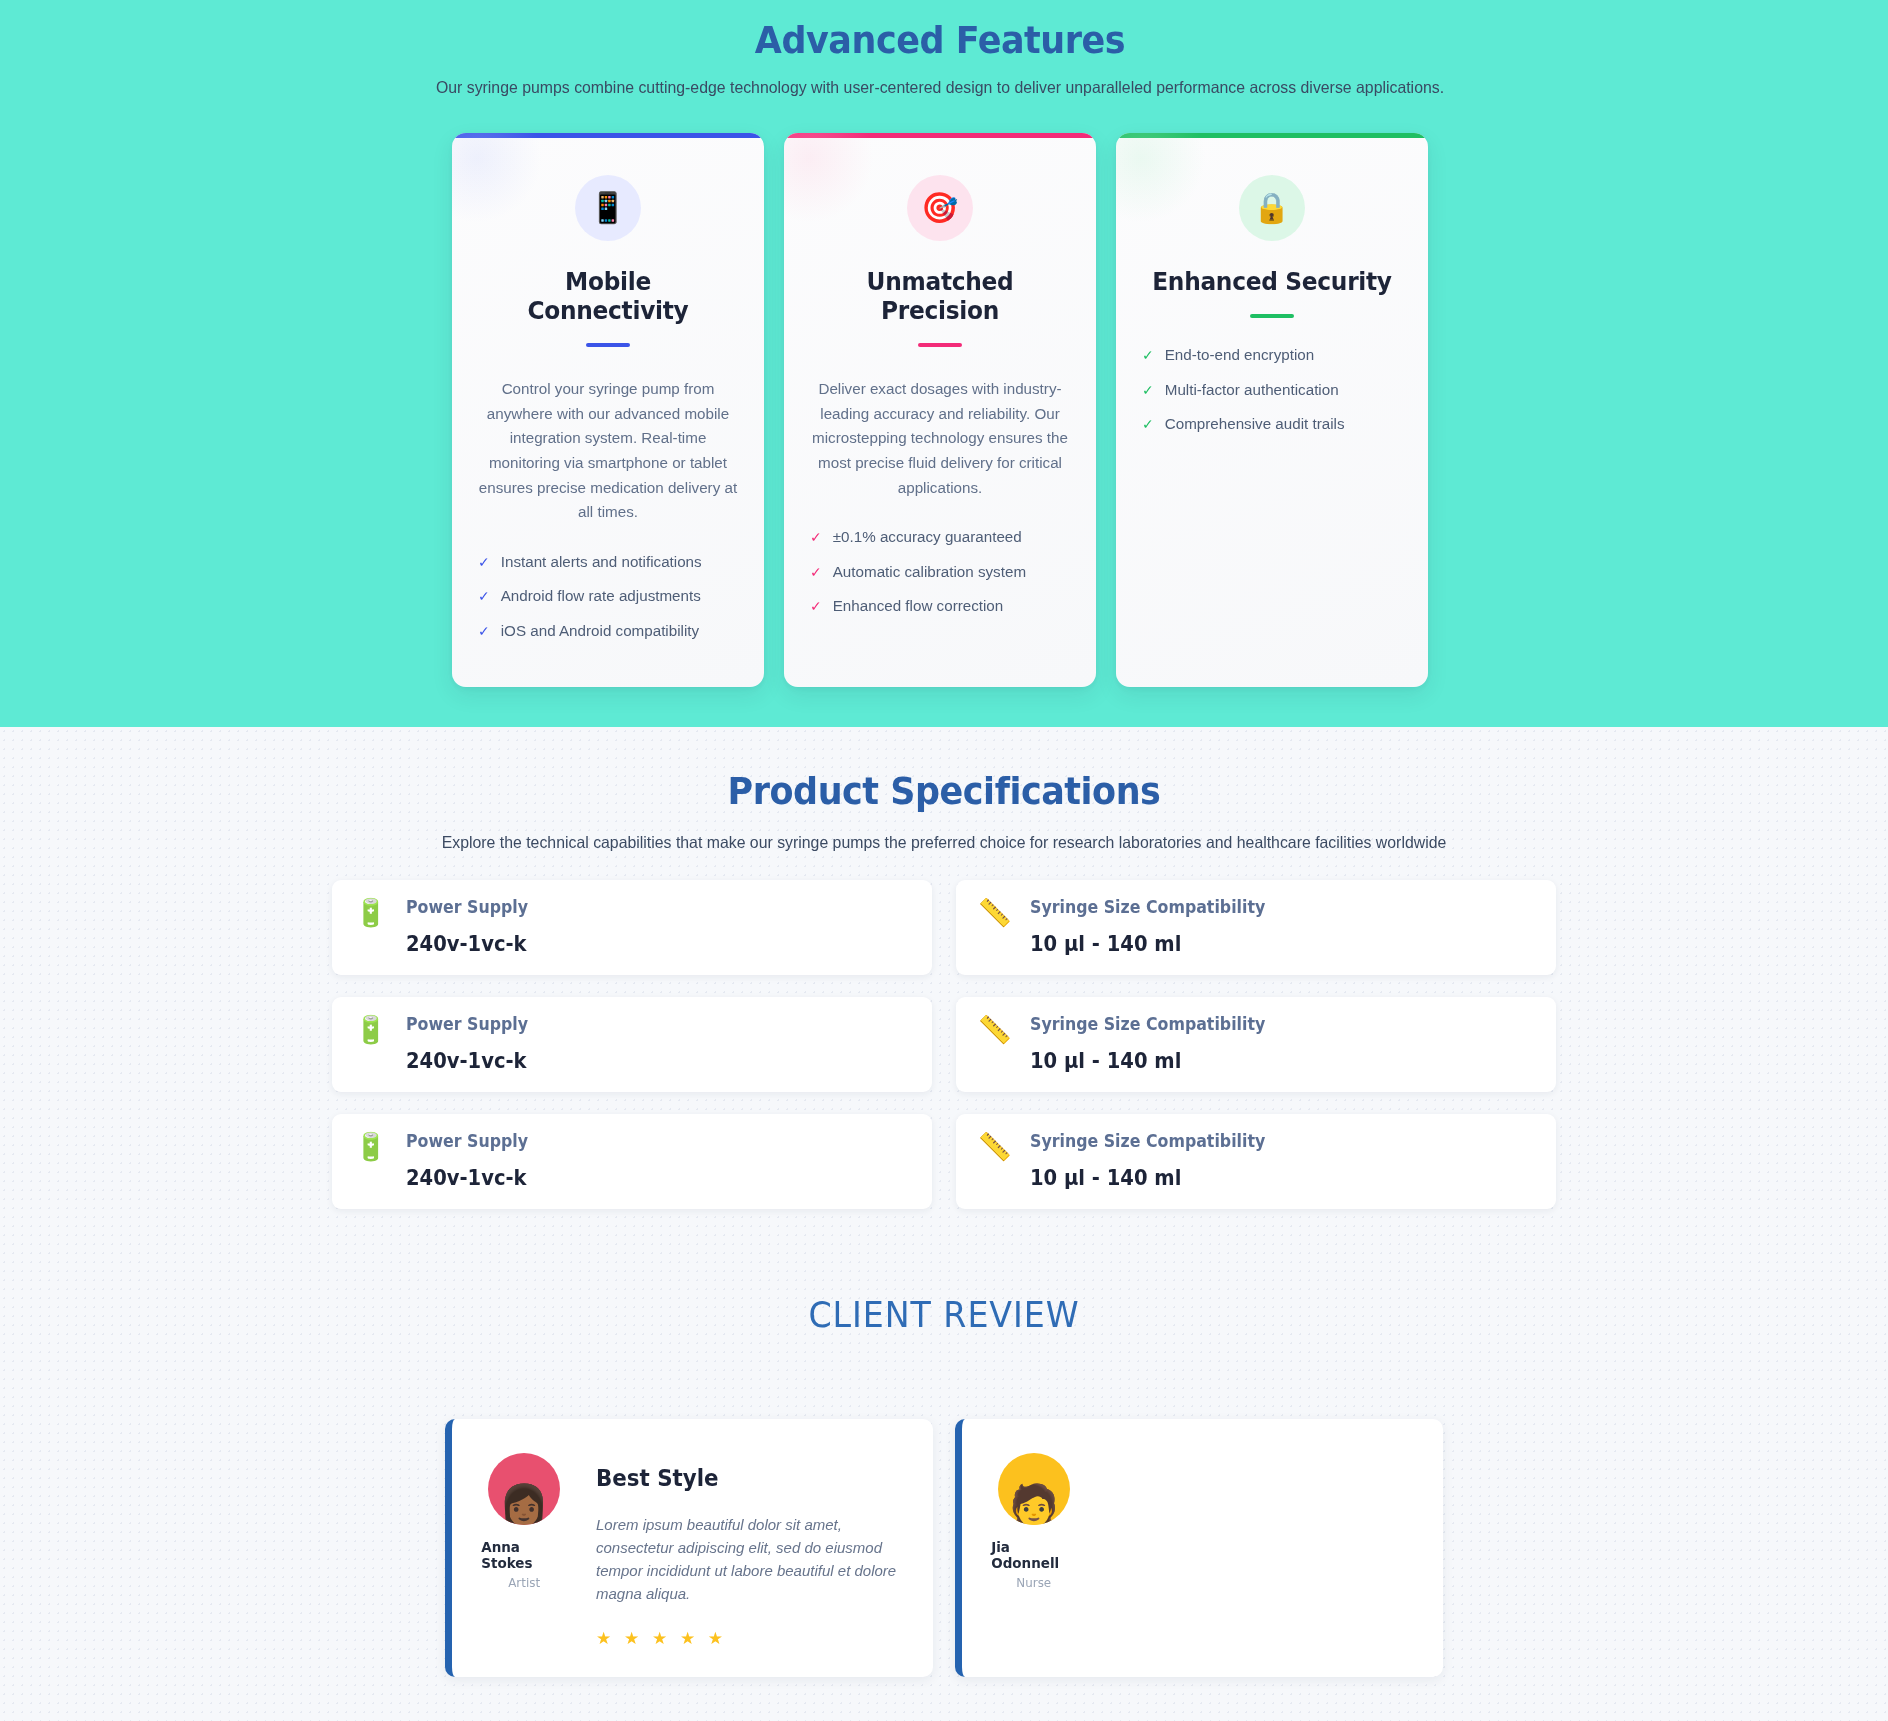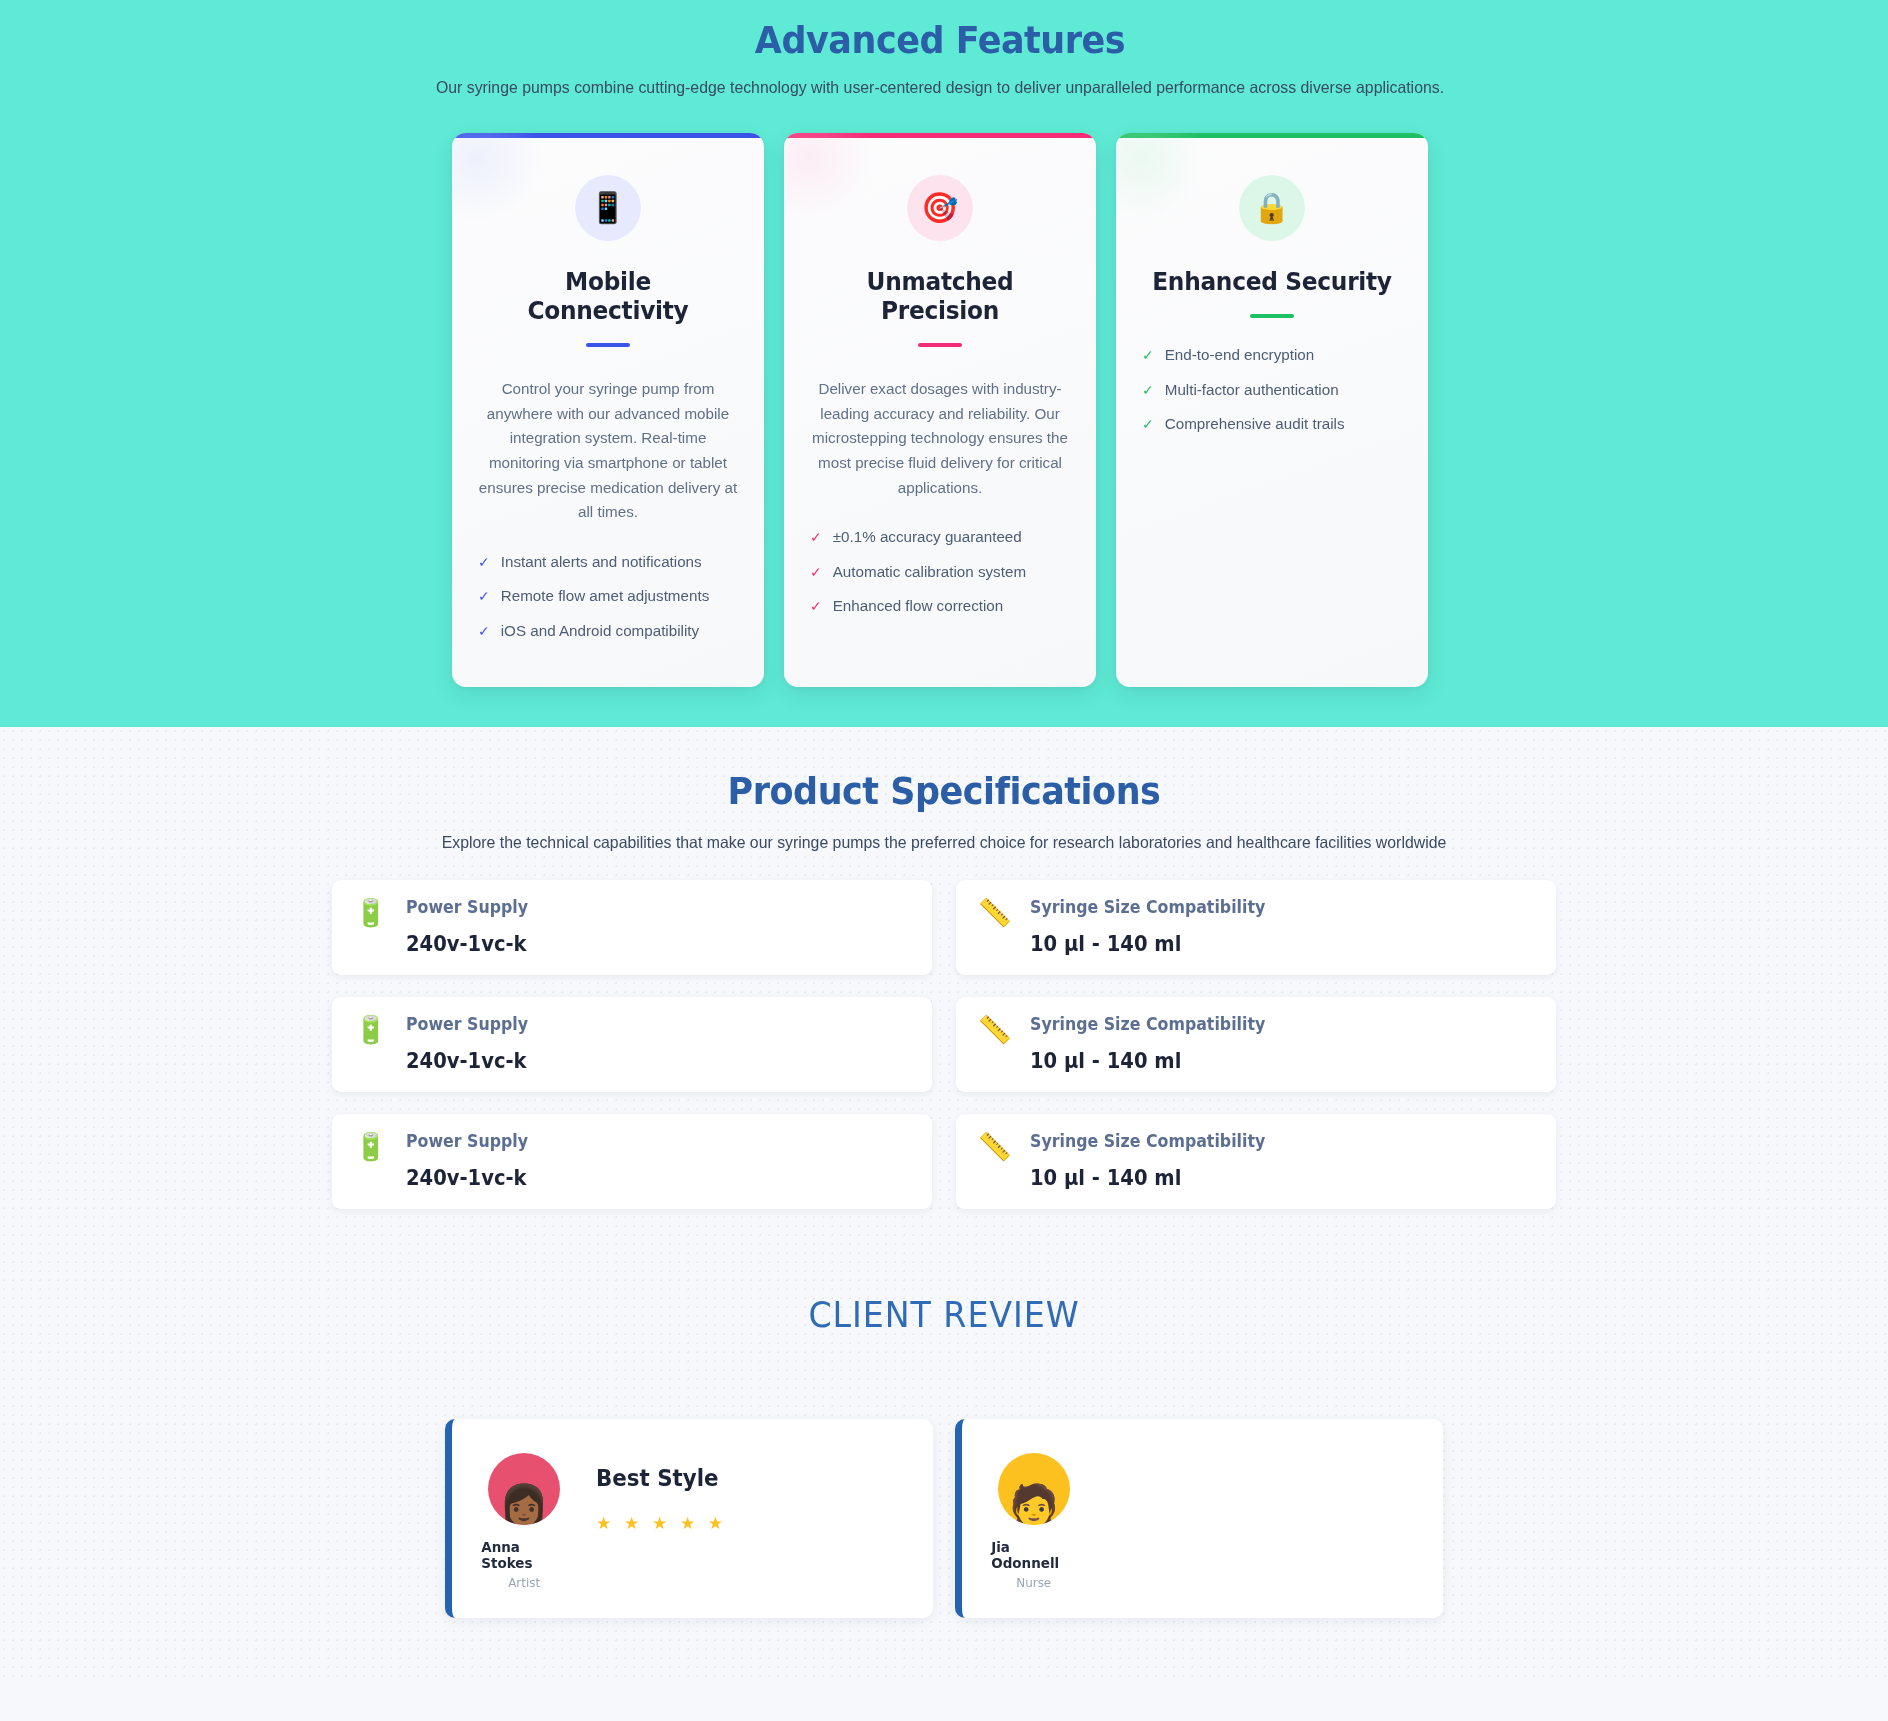--- a/index.html
+++ b/index.html
@@ -298,21 +298,21 @@
         <h3>Mobile Connectivity</h3>
         <div class="rule"></div>
         <p class="fdesc">Control your syringe pump from anywhere with our advanced mobile integration system. Real-time monitoring via smartphone or tablet ensures precise medication delivery at all times.</p>
         <ul class="flist">
           <li>
             <span class="tick">✓</span>
             <span>Instant alerts and notifications</span>
           </li>
           <li>
             <span class="tick">✓</span>
-            <span>Remote flow amet adjustments</span>
+            <span>Android flow rate adjustments</span>
           </li>
           <li>
             <span class="tick">✓</span>
             <span>iOS and Android compatibility</span>
           </li>
         </ul>
       </div>
 
       <div class="fcard pink">
         <div class="ficon-wrap">
@@ -425,20 +425,21 @@
       <div class="rcard">
         <div class="rprofile">
           <div class="avatar rose">
             <span>👩🏾</span>
           </div>
           <div class="rname">Anna Stokes</div>
           <div class="rrole">Artist</div>
         </div>
         <div class="rbody">
           <div class="rhead">Best Style</div>
+          <div class="rtext">Lorem ipsum beautiful dolor sit amet, consectetur adipiscing elit, sed do eiusmod tempor incididunt ut labore beautiful et dolore magna aliqua.</div>
           <div class="stars">★ ★ ★ ★ ★</div>
         </div>
       </div>
 
       <div class="rcard">
         <div class="rprofile">
           <div class="avatar yellow">
             <span>🧑</span>
           </div>
           <div class="rname">Jia Odonnell</div>

